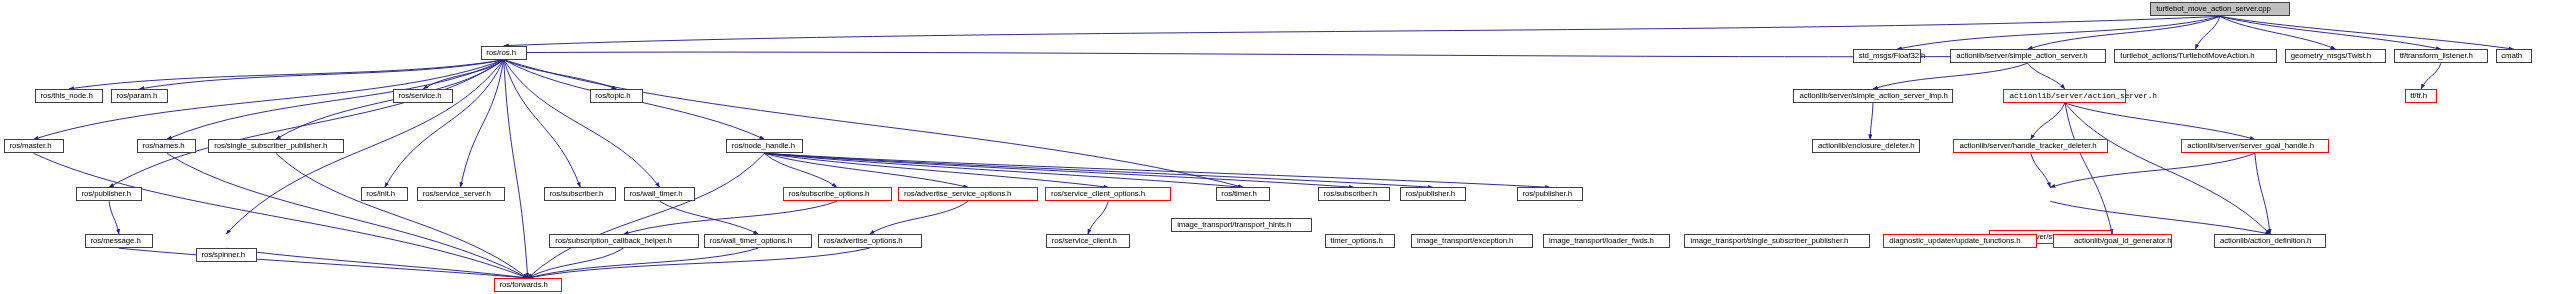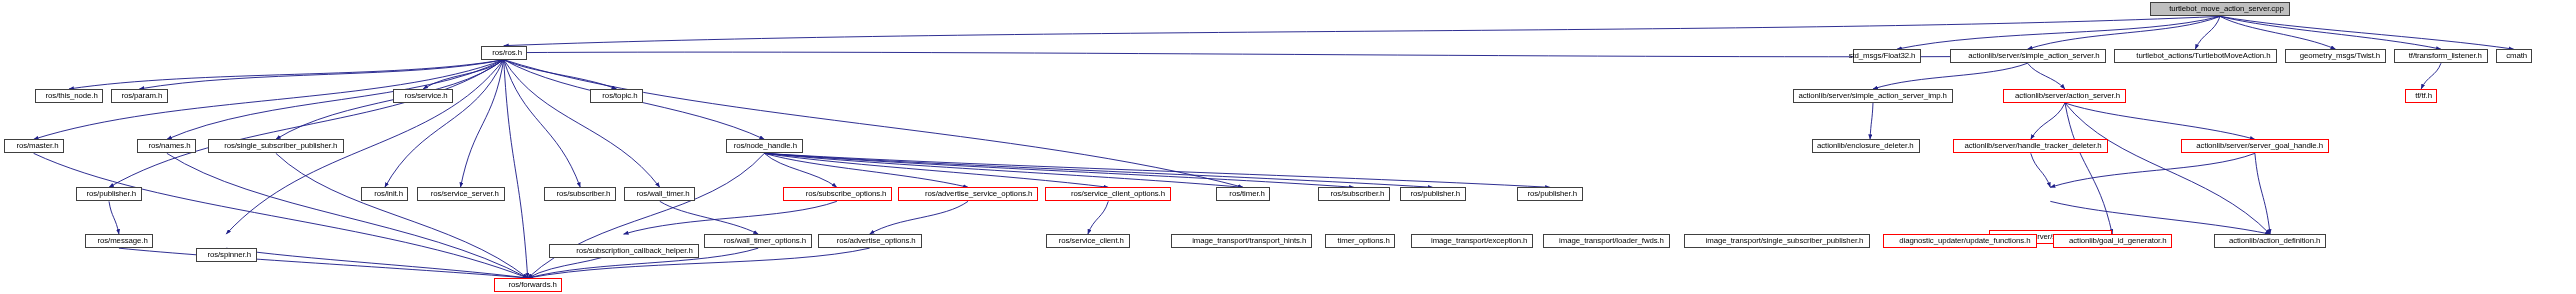--- a/index.html
+++ b/index.html
@@ -21,21 +21,21 @@
     top: 0;
     width: 2576px;
     height: 295px;
     pointer-events: none;
   }
   .node {
     position: absolute;
     box-sizing: border-box;
     display: flex;
     align-items: center;
-    justify-content: flex-end;
+    justify-content: flex-start;
     height: 14px;
     background: #ffffff;
     border: 0.6px solid #404040;
     color: #000000;
     font-size: 8px;
     line-height: 1;
     white-space: nowrap;
     padding: 0 4.1px;
     letter-spacing: -0.1px;
   }
@@ -157,21 +157,21 @@
       </div>
       <div class="node thick" style="left: 393px; top: 89px; width: 60px;">
         <span class="lbl">ros/service.h</span>
       </div>
       <div class="node thick" style="left: 590px; top: 89px; width: 53px;">
         <span class="lbl">ros/topic.h</span>
       </div>
       <div class="node thick" style="left: 1793px; top: 89px; width: 160px;">
         <span class="lbl">actionlib/server/simple_action_server_imp.h</span>
       </div>
-      <div class="node red" style="left: 2003px; top: 89px; width: 123px;">
+      <div class="node red" style="left: 2003px; top: 89px; width: 123px; font-family: Liberation Mono, monospace;">
         <span class="lbl">actionlib/server/action_server.h</span>
       </div>
       <div class="node red" style="left: 2405px; top: 89px; width: 32px;">
         <span class="lbl">tf/tf.h</span>
       </div>
       <div class="node thick" style="left: 3.5px; top: 139px; width: 60px;">
         <span class="lbl">ros/master.h</span>
       </div>
       <div class="node thick" style="left: 137px; top: 139px; width: 59px;">
         <span class="lbl">ros/names.h</span>
@@ -229,33 +229,33 @@
       </div>
       <div class="node red" style="left: 1989px; top: 187px; width: 123px; margin-top: 43px;">
         <span class="lbl">actionlib/server/status_tracker.h</span>
       </div>
       <div class="node thick" style="left: 85px; top: 234px; width: 68px;">
         <span class="lbl">ros/message.h</span>
       </div>
       <div class="node thick" style="left: 196px; top: 228px; width: 61px; margin-top: 20px;">
         <span class="lbl">ros/spinner.h</span>
       </div>
-      <div class="node thick" style="left: 549px; top: 234px; width: 150px; margin-top: 10px;">
+      <div class="node thick" style="left: 549px; top: 234px; width: 150px;">
         <span class="lbl">ros/subscription_callback_helper.h</span>
       </div>
       <div class="node thick" style="left: 704px; top: 234px; width: 108px;">
         <span class="lbl">ros/wall_timer_options.h</span>
       </div>
       <div class="node thick" style="left: 818px; top: 234px; width: 104px;">
         <span class="lbl">ros/advertise_options.h</span>
       </div>
       <div class="node thick" style="left: 1046px; top: 234px; width: 84px;">
         <span class="lbl">ros/service_client.h</span>
       </div>
-      <div class="node thick" style="left: 1171px; top: 234px; width: 141px;">
+      <div class="node thick" style="left: 1171px; top: 218px; width: 141px;">
         <span class="lbl">image_transport/transport_hints.h</span>
       </div>
       <div class="node thick" style="left: 1325px; top: 234px; width: 70px;">
         <span class="lbl">timer_options.h</span>
       </div>
       <div class="node thick" style="left: 1411px; top: 234px; width: 122px;">
         <span class="lbl">image_transport/exception.h</span>
       </div>
       <div class="node thick" style="left: 1543px; top: 234px; width: 127px;">
         <span class="lbl">image_transport/loader_fwds.h</span>

